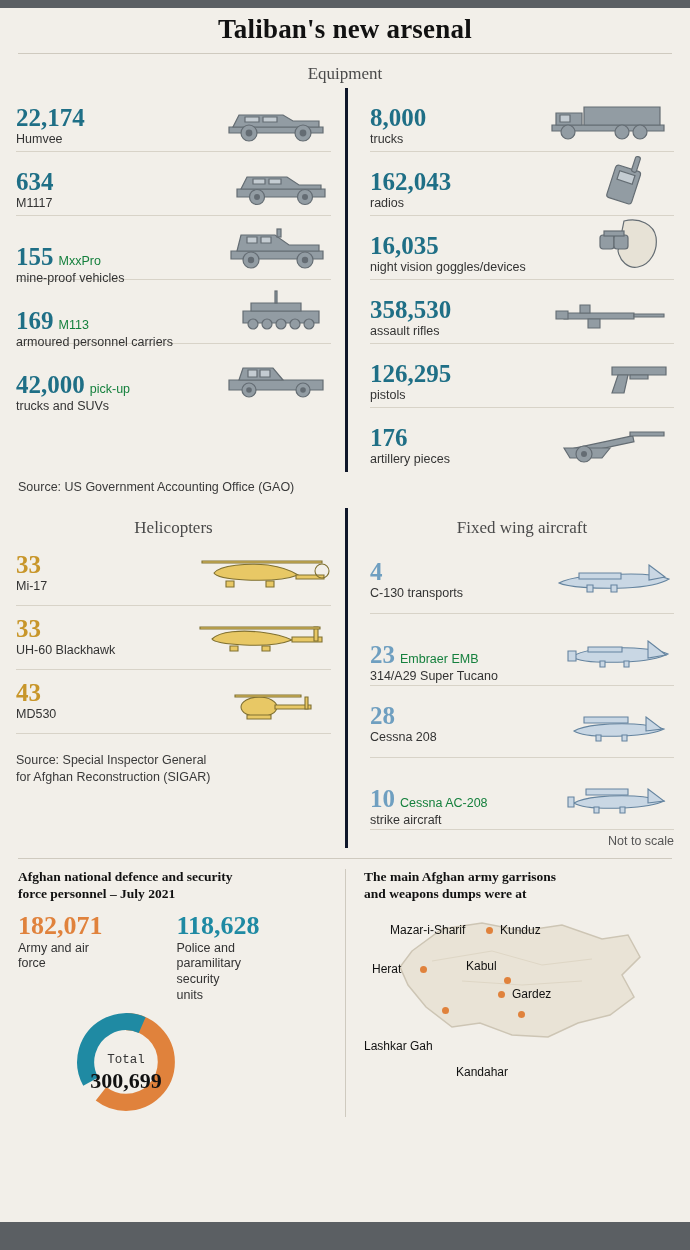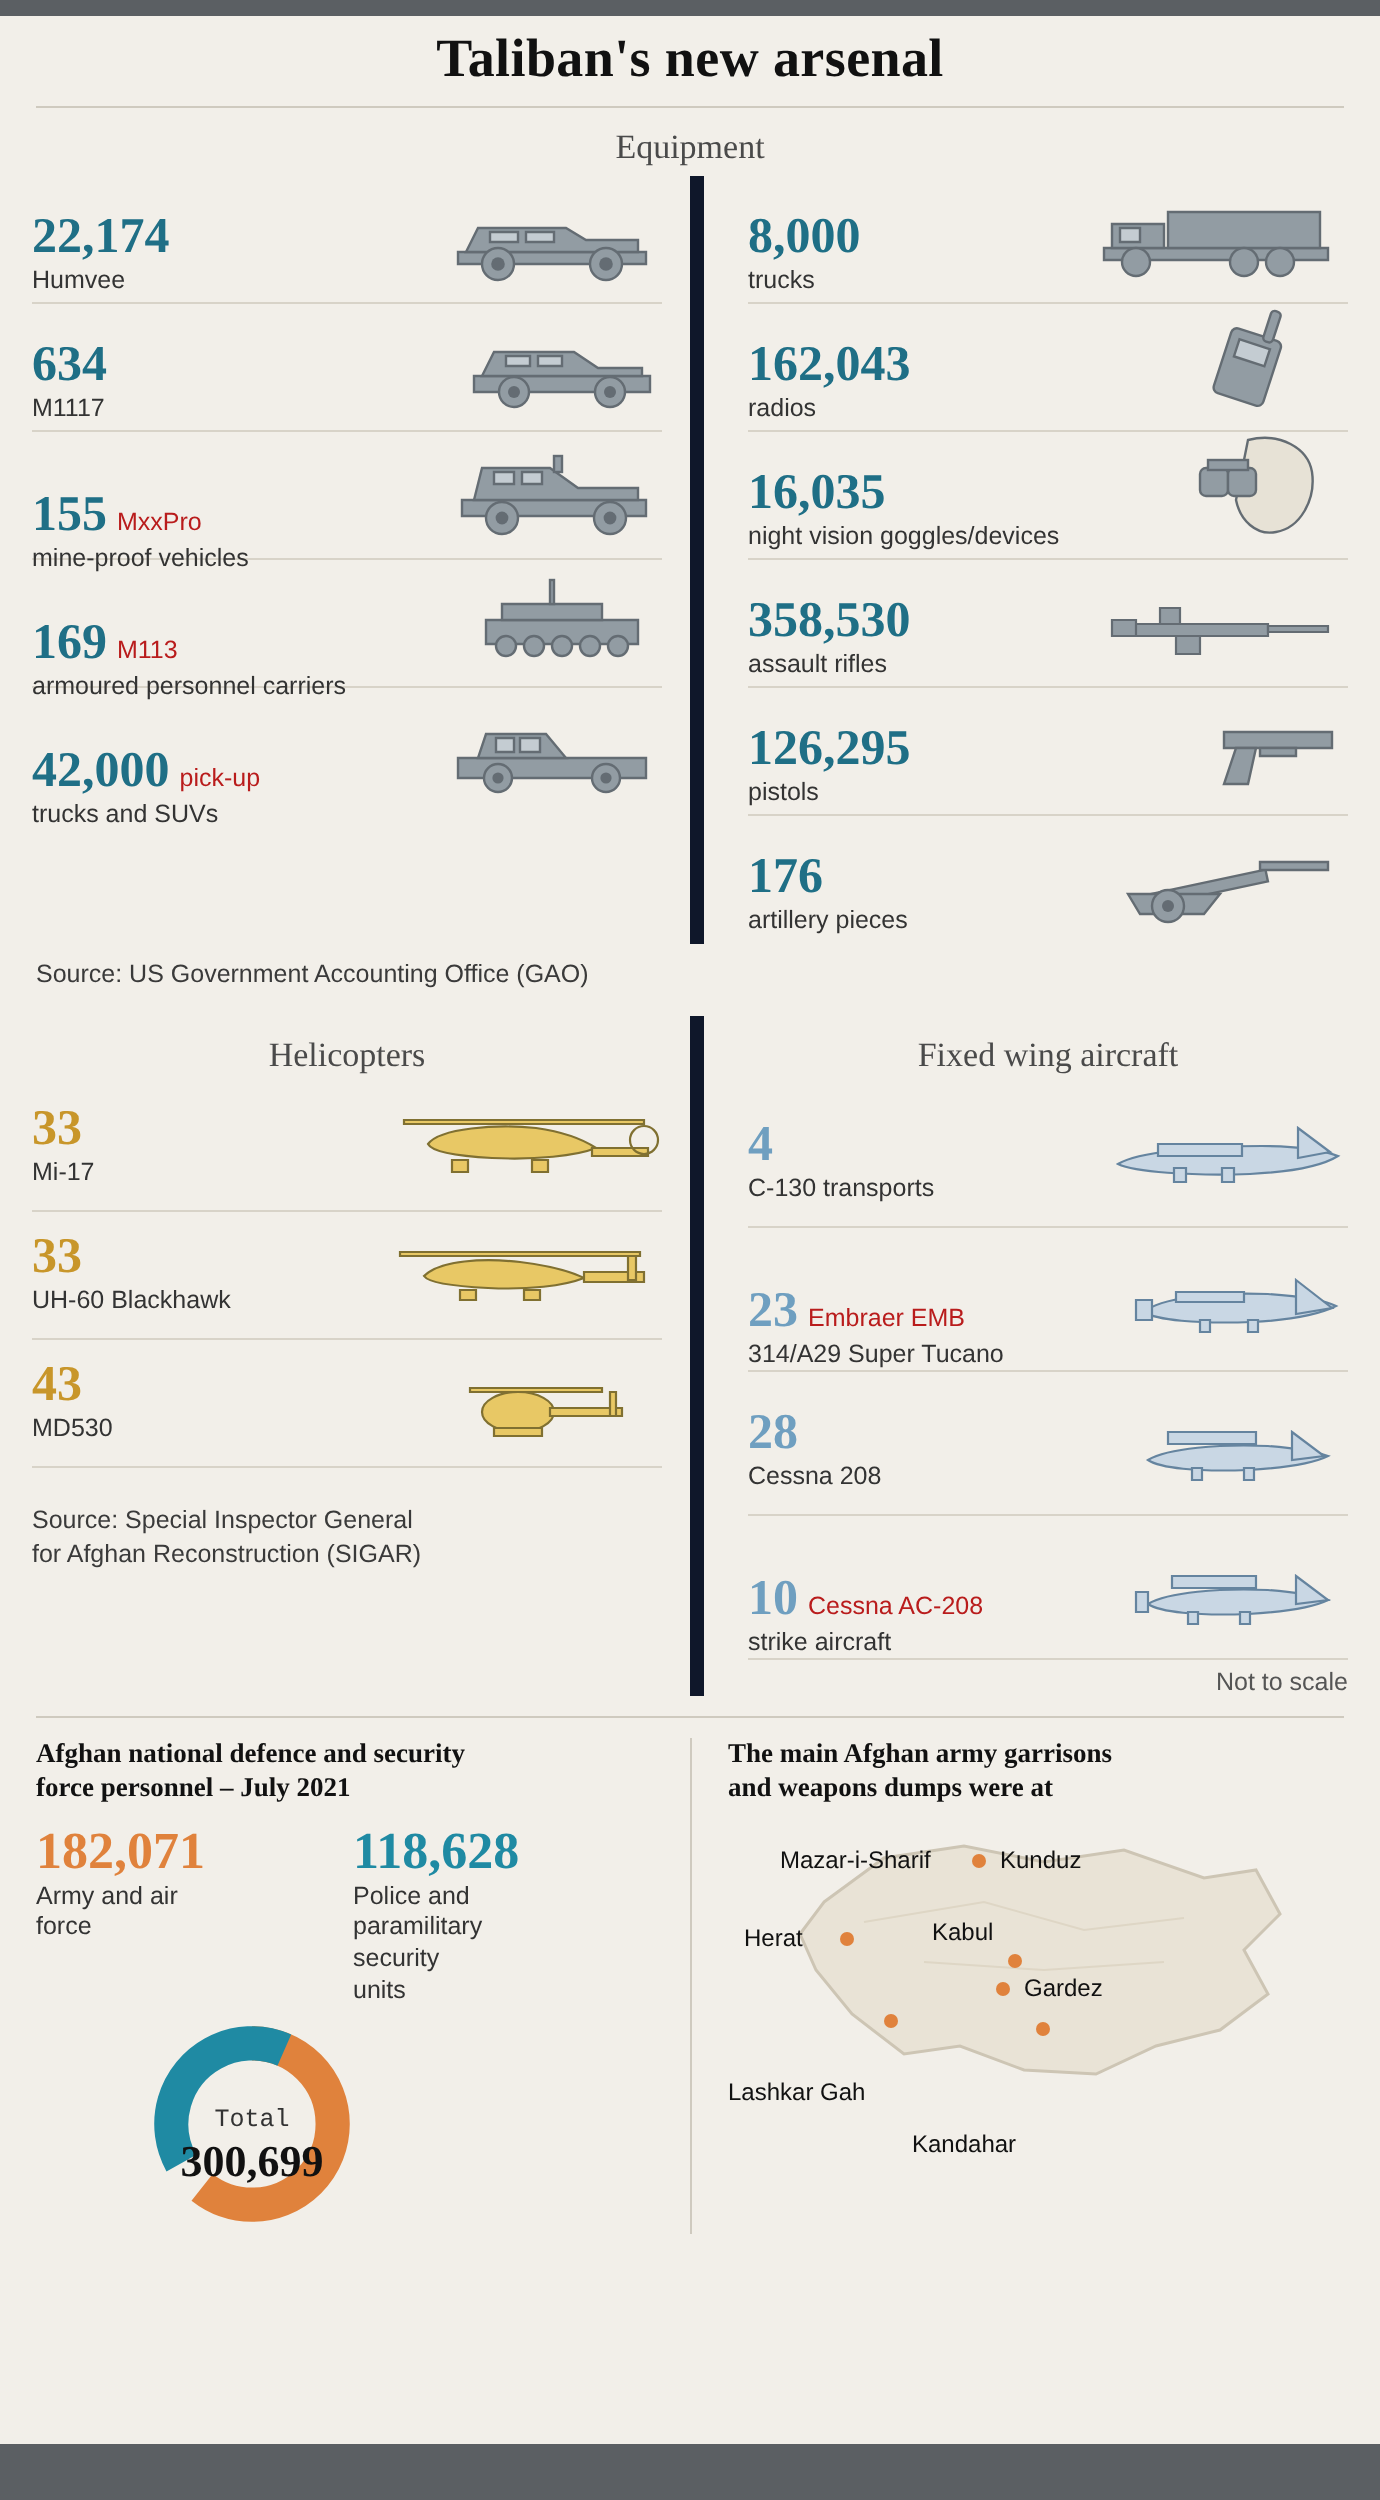--- a/index.html
+++ b/index.html
@@ -25,40 +25,40 @@
   .section-head{
     text-align:center;
     font-family:"Liberation Serif", serif;
     font-size:17px;
     color:#4a4a4a;
     margin:10px 0 4px;
   }
   .cols{display:flex;padding:0 16px;box-sizing:border-box;}
   .col{width:50%;box-sizing:border-box;position:relative;}
   .col.left{padding-right:14px;}
-  .col.right{padding-left:22px;border-left:7px solid #0f172a;}
+  .col.right{padding-left:22px;border-left:3px solid #0f172a;}
   .row{
     position:relative;
     border-bottom:1px solid #d8d3c8;
     height:64px;
     box-sizing:border-box;
   }
   .row:last-child{border-bottom:none;}
   .num{
     font-family:"Liberation Serif", serif;
     font-weight:bold;
     font-size:25px;
     color:#1f6f86;
     line-height:1;
     display:inline-block;
     vertical-align:baseline;
   }
   .lbl{
     font-size:12.5px;
-    color:#b91c1c;
+    color:#15803d;
     display:inline-block;
     margin-left:5px;
     vertical-align:baseline;
     margin-top:28px;
   }
   .sub{
     font-size:12.5px;
     color:#333;
     display:block;
     margin-top:2px;

